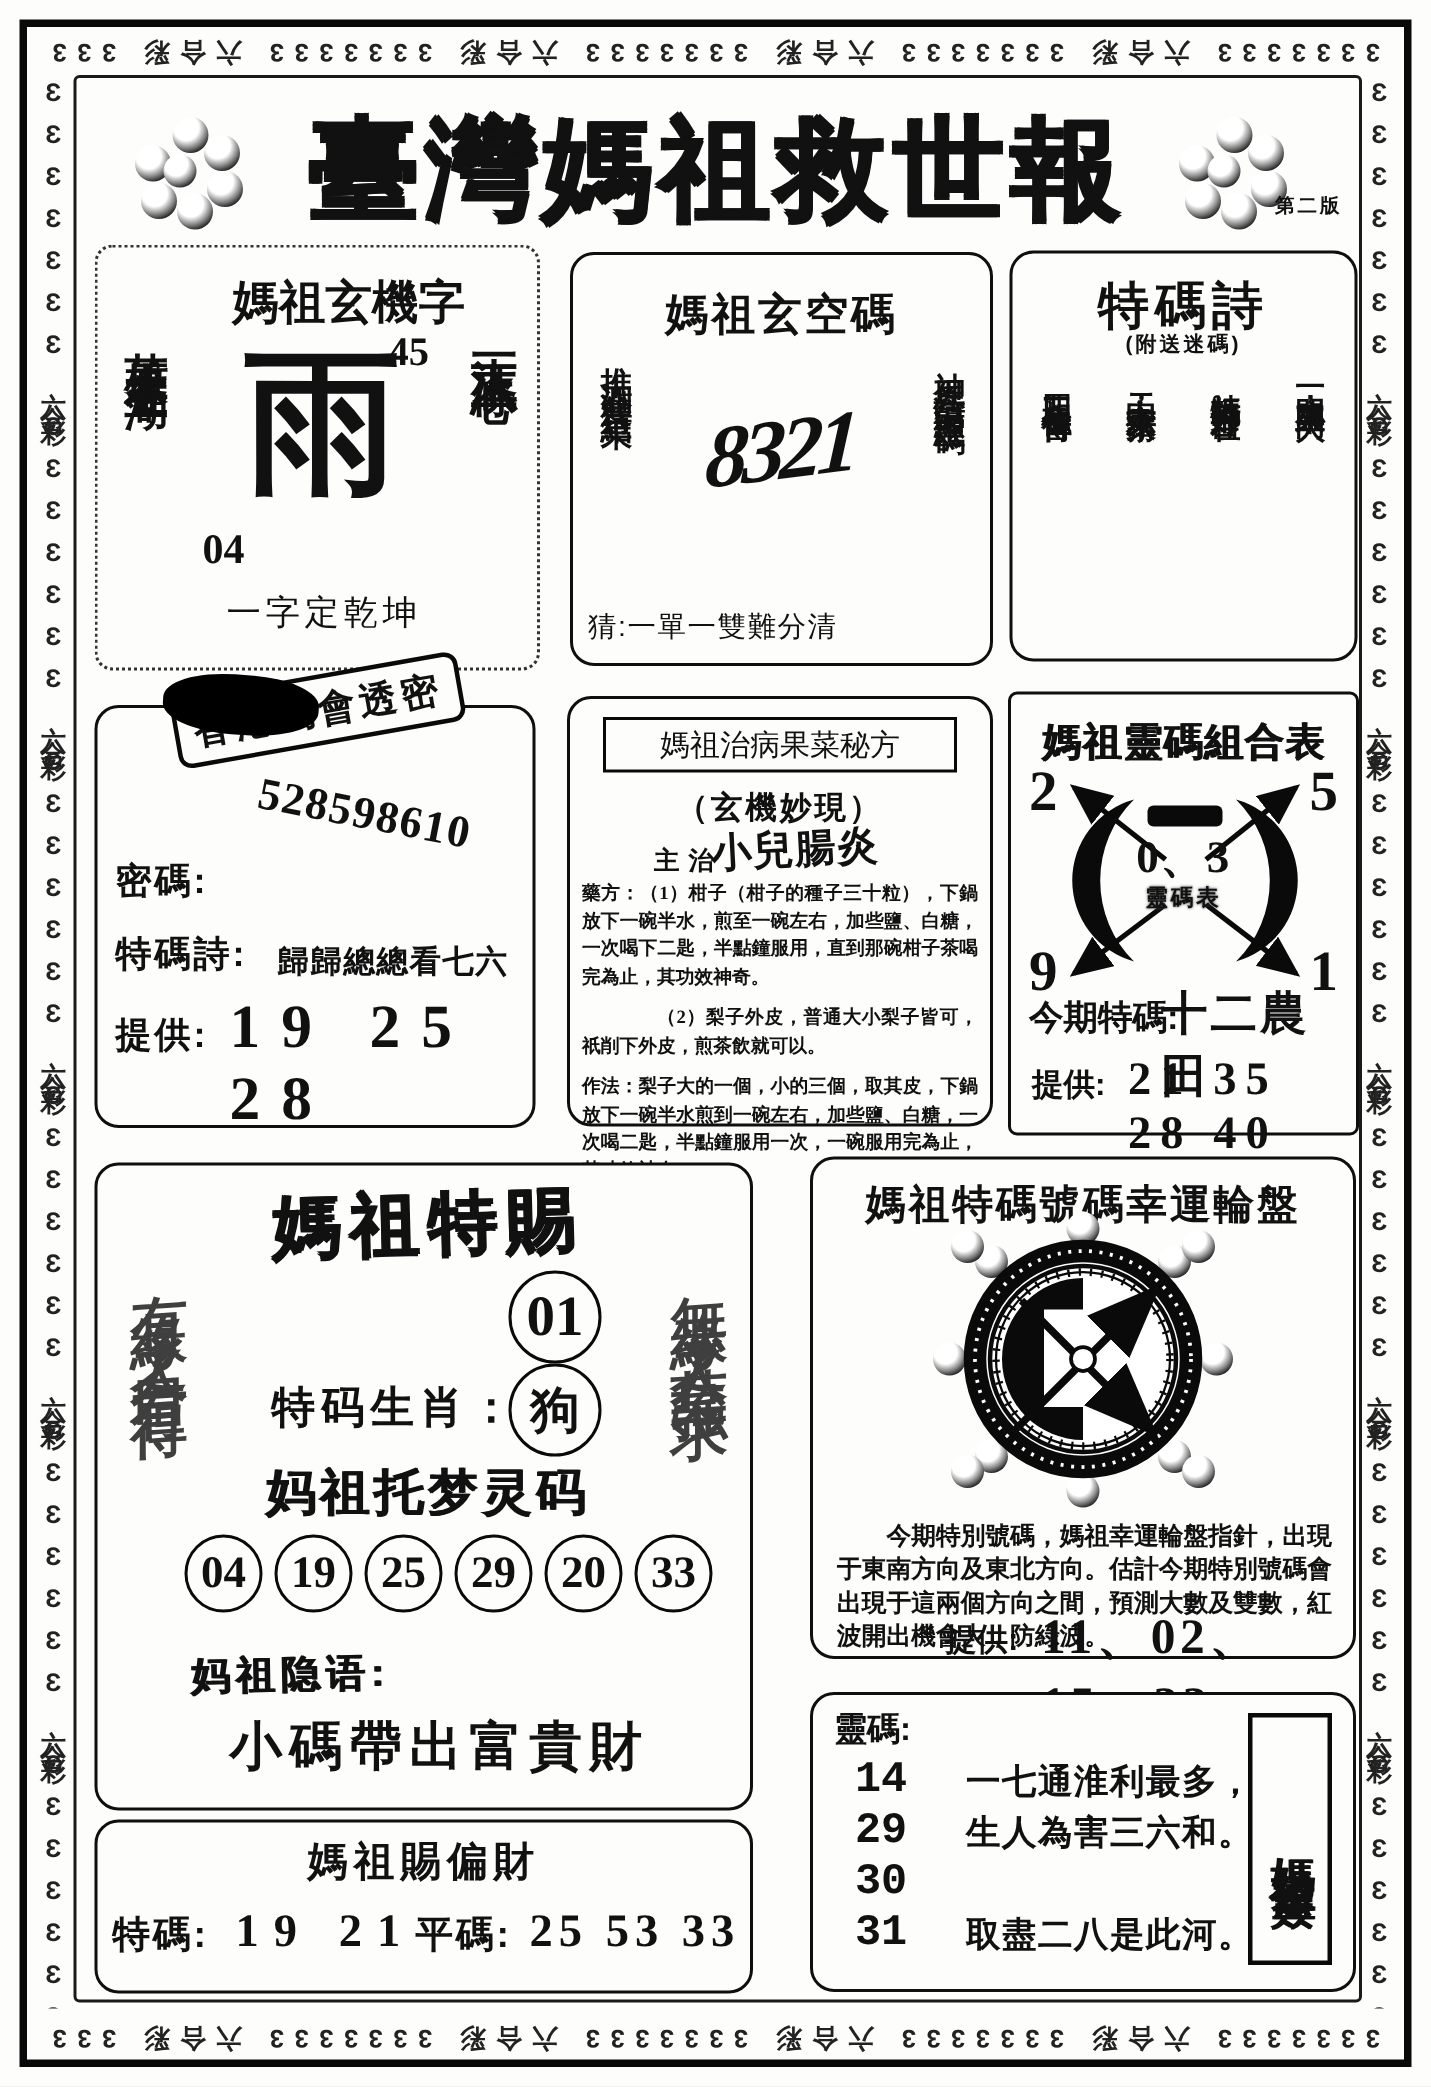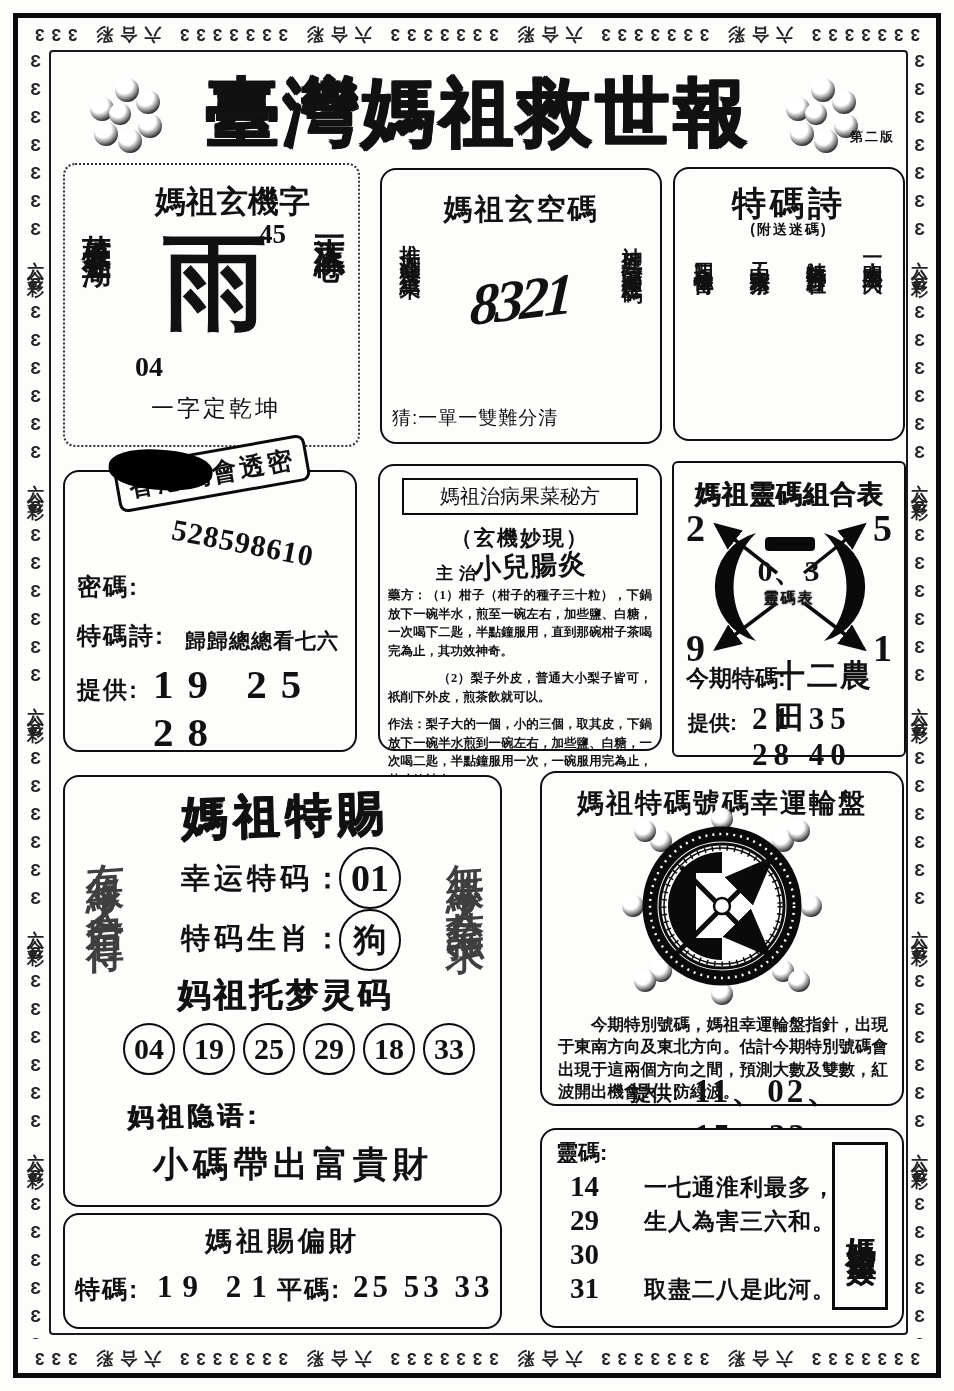--- a/index.html
+++ b/index.html
@@ -109,21 +109,21 @@
   
   #box-h{left:540px;top:771px;width:360px;height:331px;}
   .h-title{left:0;top:12px;width:100%;text-align:center;font-size:27px;font-weight:700;letter-spacing:2px;}
   .h-wheel{position:absolute;left:55px;top:34px;}
   .h-desc{position:absolute;left:16px;right:14px;top:240px;font-size:16.5px;line-height:1.35;font-weight:600;text-align:justify;text-indent:2em;}
   .h-prov-label{left:88px;top:306px;font-size:21px;font-weight:700;}
   .h-prov{left:152px;top:296px;font-size:33px;font-weight:700;letter-spacing:3px;}
   
   #box-i{left:540px;top:1128px;width:360px;height:196px;}
   .i-label{left:14px;top:8px;font-size:22px;font-weight:700;}
-  .i-num{position:absolute;left:28px;font-size:29px;font-weight:700;font-family:Liberation Serif, serif;}
+  .i-num{position:absolute;left:28px;font-size:29px;font-weight:700;font-family:Liberation Mono, monospace;}
   .i-line{position:absolute;left:102px;font-size:23px;font-weight:600;font-family:"Liberation Serif","DejaVu Serif",serif;letter-spacing:1px;}
   .i-seal{position:absolute;right:14px;top:12px;width:50px;height:162px;border:3px solid #0a0a0a;
           display:flex;align-items:center;justify-content:center;}
   .i-seal-text{writing-mode:vertical-rl;text-orientation:upright;font-size:30px;font-weight:900;letter-spacing:6px;text-shadow:1px 0 #111;}
   
   #box-j{left:63px;top:1213px;width:435px;height:112px;}
   .j-title{left:0;top:8px;width:100%;text-align:center;font-size:27px;font-weight:800;letter-spacing:4px;}
   .j-label{font-size:25px;font-weight:800;letter-spacing:2px;}
   .j-sp-label{left:10px;top:58px;}
   .j-sp{left:92px;top:54px;font-size:31px;font-weight:600;letter-spacing:10px;}
@@ -256,31 +256,30 @@
     <div class="abs f-result">今期特碼:</div>
     <div class="abs f-result-val">十二農田</div>
     <div class="abs f-prov-label">提供:</div>
     <div class="abs f-prov serif">21 35 28 40</div>
   </div>
 
   <div class="box" id="box-g">
     <div class="abs g-title">媽祖特賜</div>
     <div class="abs g-cal g-cal-l vtext serif">有緣之人自有得</div>
     <div class="abs g-cal g-cal-r vtext serif">無緣之人莫強求</div>
-    <div class="abs g-row-label g-lucky-label">幸运特码：</div>
     <div class="g-circle g-lucky serif">01</div>
     <div class="abs g-row-label g-zodiac-label">特码生肖：</div>
     <div class="g-circle g-zodiac">狗</div>
     <div class="abs g-dream-title">妈祖托梦灵码</div>
     <div class="g-balls">
       <div class="g-ball">04</div>
       <div class="g-ball">19</div>
       <div class="g-ball">25</div>
       <div class="g-ball">29</div>
-      <div class="g-ball">18</div>
+      <div class="g-ball">20</div>
       <div class="g-ball">33</div>
     </div>
     <div class="abs g-hidden-label">妈祖隐语:</div>
     <div class="abs g-hidden">小碼帶出富貴財</div>
   </div>
 
   <div class="box" id="box-h">
     <div class="abs h-title">媽祖特碼號碼幸運輪盤</div>
     <svg class="h-wheel" width="250" height="200" viewBox="0 0 250 200">
       <defs>

